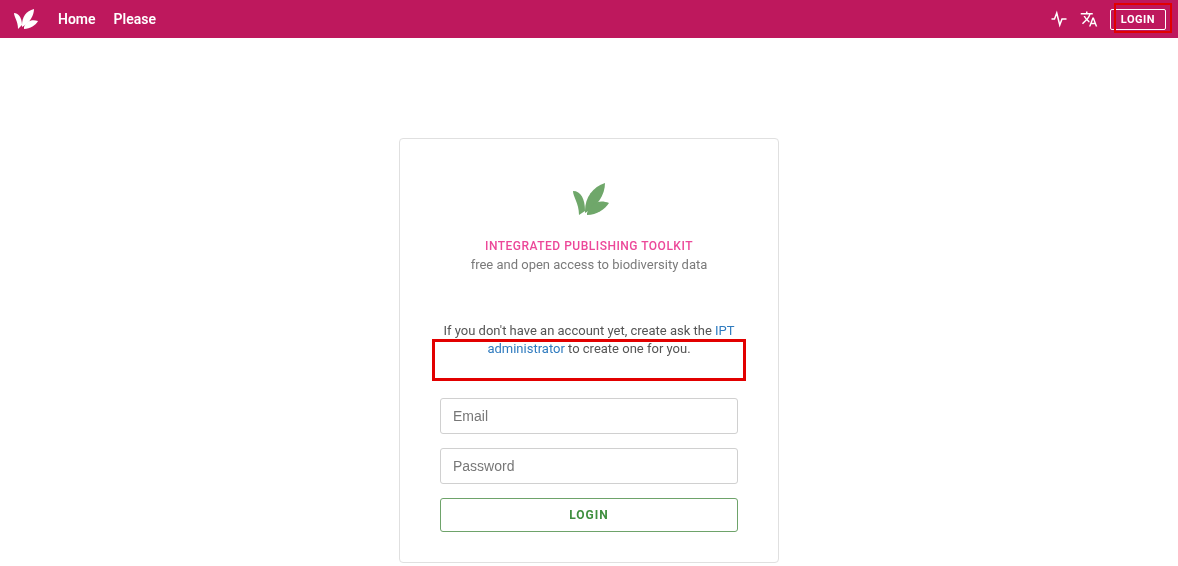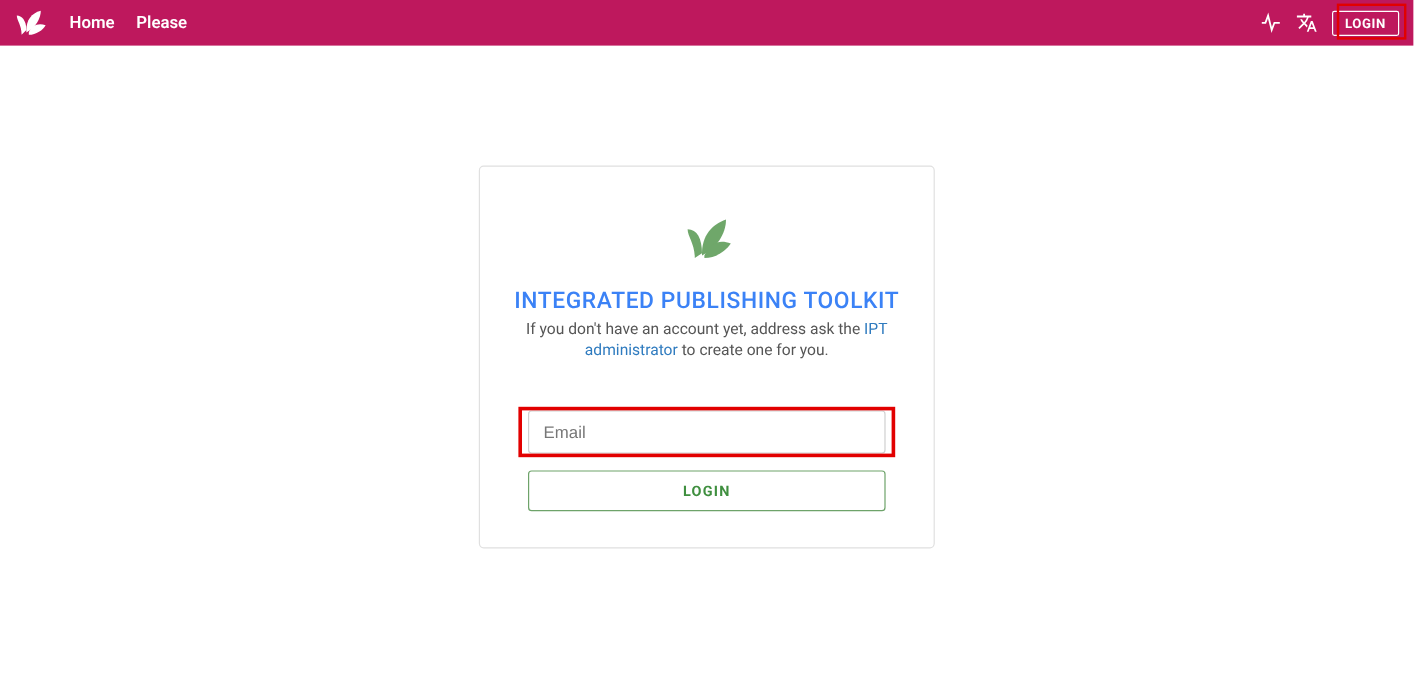--- a/index.html
+++ b/index.html
@@ -65,24 +65,24 @@
       width: 380px;
       margin: 100px auto 0;
       border: 1px solid #e0e0e0;
       border-radius: 4px;
       padding: 40px 28px 30px;
       text-align: center;
       position: relative;
     }
     .card-logo { margin-bottom: 18px; }
     .card-title {
-      font-size: 19px;
+      font-size: 12px;
       font-weight: 500;
       letter-spacing: 0.5px;
-      color: #3b82f6;
+      color: #ec4899;
       margin-bottom: 4px;
     }
     .card-subtitle {
       font-size: 13px;
       color: #7a7a7a;
       margin-bottom: 50px;
     }
     .instructions {
       font-size: 13px;
       color: #555;
@@ -166,26 +166,30 @@
 
 <div class="login-card">
   <div class="card-logo">
     <svg width="44" height="38" viewBox="0 0 44 38" fill="#6fa76a">
       <path d="M12 36 C12 24 6 18 6 12 C14 12 18 20 18 32 Z"></path>
       <path d="M18 32 C18 18 26 8 38 4 C38 16 30 28 18 34 Z"></path>
       <path d="M20 34 C24 24 32 20 42 24 C38 30 30 36 20 36 Z"></path>
     </svg>
   </div>
   <div class="card-title">INTEGRATED PUBLISHING TOOLKIT</div>
+  <div class="card-subtitle">free and open access to biodiversity data</div>
 
   <div class="instructions">
     <div>
-      <span>If you don't have an account yet, address ask the </span><span class="admin-link">IPT administrator</span><span> to create one for you.</span>
+      <span>If you don't have an account yet, create ask the </span><span class="admin-link">IPT administrator</span><span> to create one for you.</span>
     </div>
   </div>
 
   <div class="highlight-red-box" style="top:200px; left:32px; width:314px; height:42px;"></div>
 
   <div class="form-field">
     <input type="text" placeholder="Email" style="">
   </div>
+  <div class="form-field">
+    <input type="password" placeholder="Password" style="">
+  </div>
   <div class="login-submit">LOGIN</div>
 </div>
 
 </body></html>

